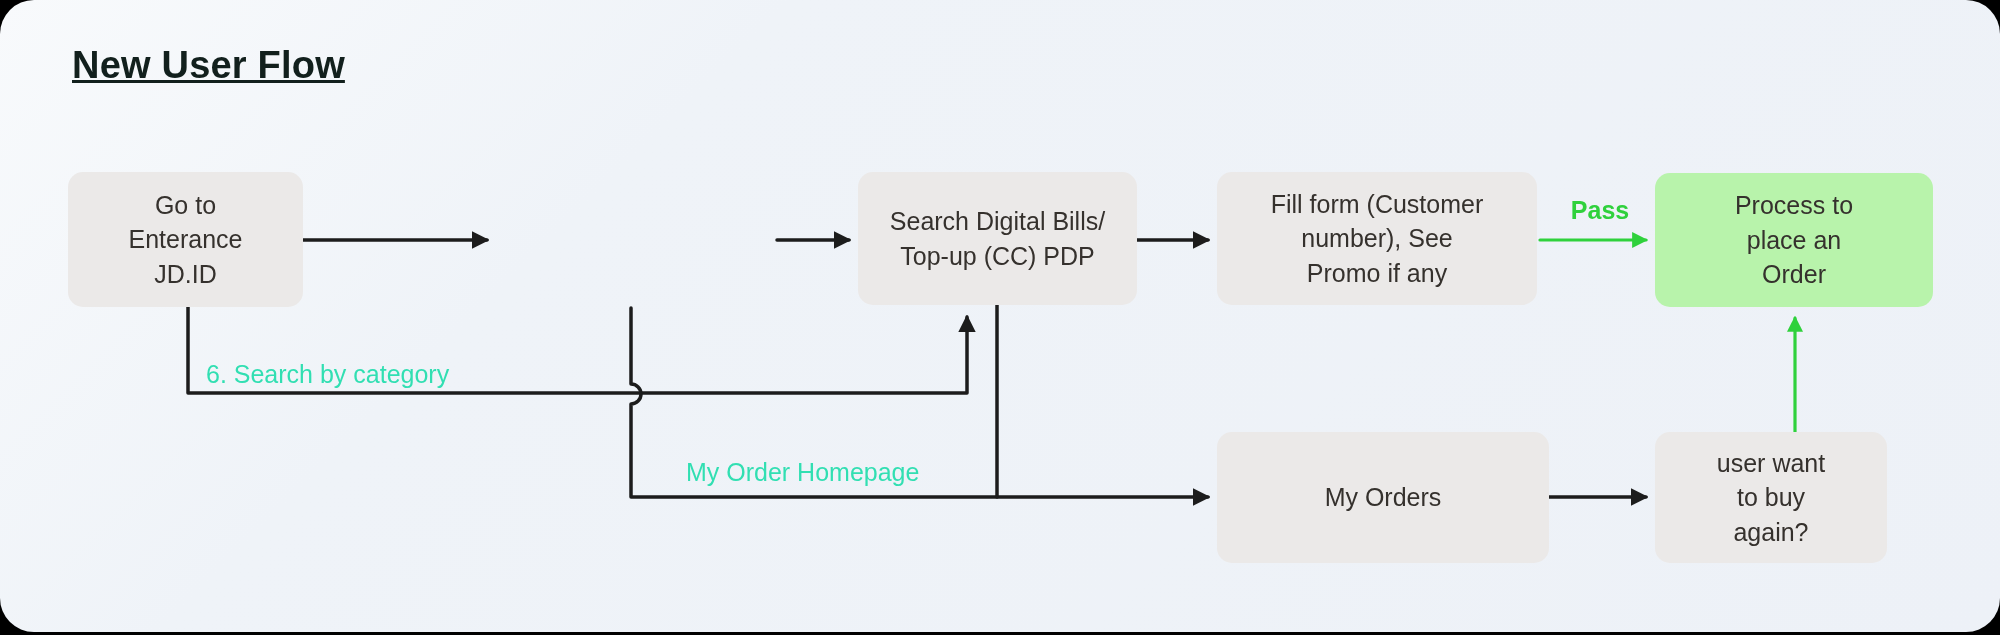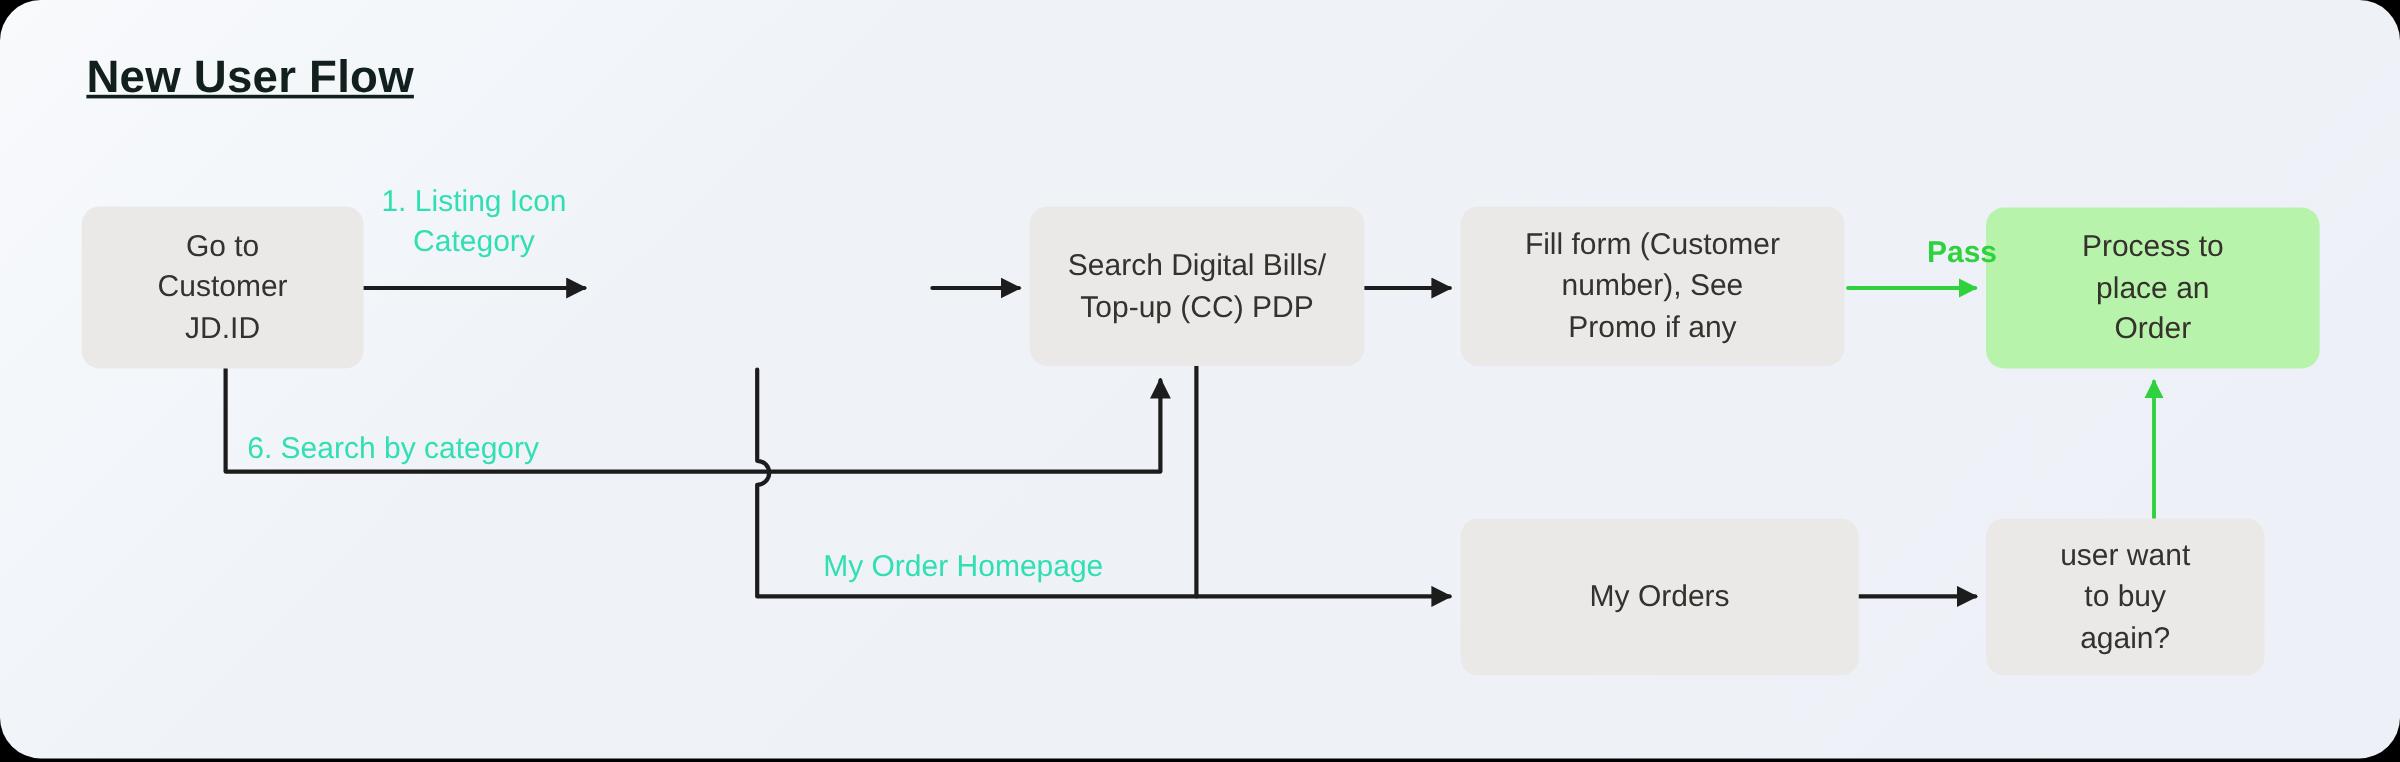--- a/index.html
+++ b/index.html
@@ -43,21 +43,20 @@
     color: #31dfb2;
     font-size: 25px;
     line-height: 1.3;
     text-align: center;
     white-space: nowrap;
   }
   .edge-label.wrap { white-space: normal; }
   .edge-label.green {
     color: #2fd13c;
     font-weight: bold;
-    margin-left: 35px;
   }
 
   svg.connectors {
     position: absolute;
     left: 0; top: 0;
     width: 2000px; height: 635px;
     pointer-events: none;
   }
 </style>
 </head>
@@ -86,34 +85,33 @@
       <path d="M997 305 L997 497"></path>
       <path d="M1495 497 L1646 497" marker-end="url(#ah)"></path>
     </g>
 
     <g fill="none" stroke="#2fd13c" stroke-width="3.2" stroke-linecap="round" stroke-linejoin="round">
       <path d="M1540 240 L1646 240" marker-end="url(#ahg)"></path>
       <path d="M1795 433 L1795 318" marker-end="url(#ahg)"></path>
     </g>
   </svg>
 
-  <div class="node" style="left:68px; top:172px; width:235px; height:135px; padding:0 44px;">Go to Customer JD.ID</div>
+  <div class="node" style="left:68px; top:172px; width:235px; height:135px; padding:0 44px;">Go to Enterance JD.ID</div>
 
 
   <div class="node" style="left:858px; top:172px; width:279px; height:133px; padding:0 14px;">Search Digital Bills/ Top-up (CC) PDP</div>
 
   <div class="node" style="left:1217px; top:172px; width:320px; height:133px; padding:0 44px;">Fill form (Customer number), See Promo if any</div>
 
   <div class="node success" style="left:1655px; top:173px; width:278px; height:134px; padding:0 60px;">Process to place an Order</div>
 
   <div class="node" style="left:1217px; top:432px; width:332px; height:131px; padding:0 30px;">My Orders</div>
 
   <div class="node" style="left:1655px; top:432px; width:232px; height:131px; padding:0 58px;">user want to buy again?</div>
 
-  <div class="edge-label wrap" style="left:298px; top:152px; width:194px;">1. Listing Icon Category</div>
 
   <div class="edge-label" style="left:206px; top:358px;">6. Search  by category</div>
 
   <div class="edge-label" style="left:686px; top:456px;">My Order Homepage</div>
 
   <div class="edge-label green" style="left:1568px; top:194px; width:64px;">Pass</div>
 
 </div>
 
 </body></html>

